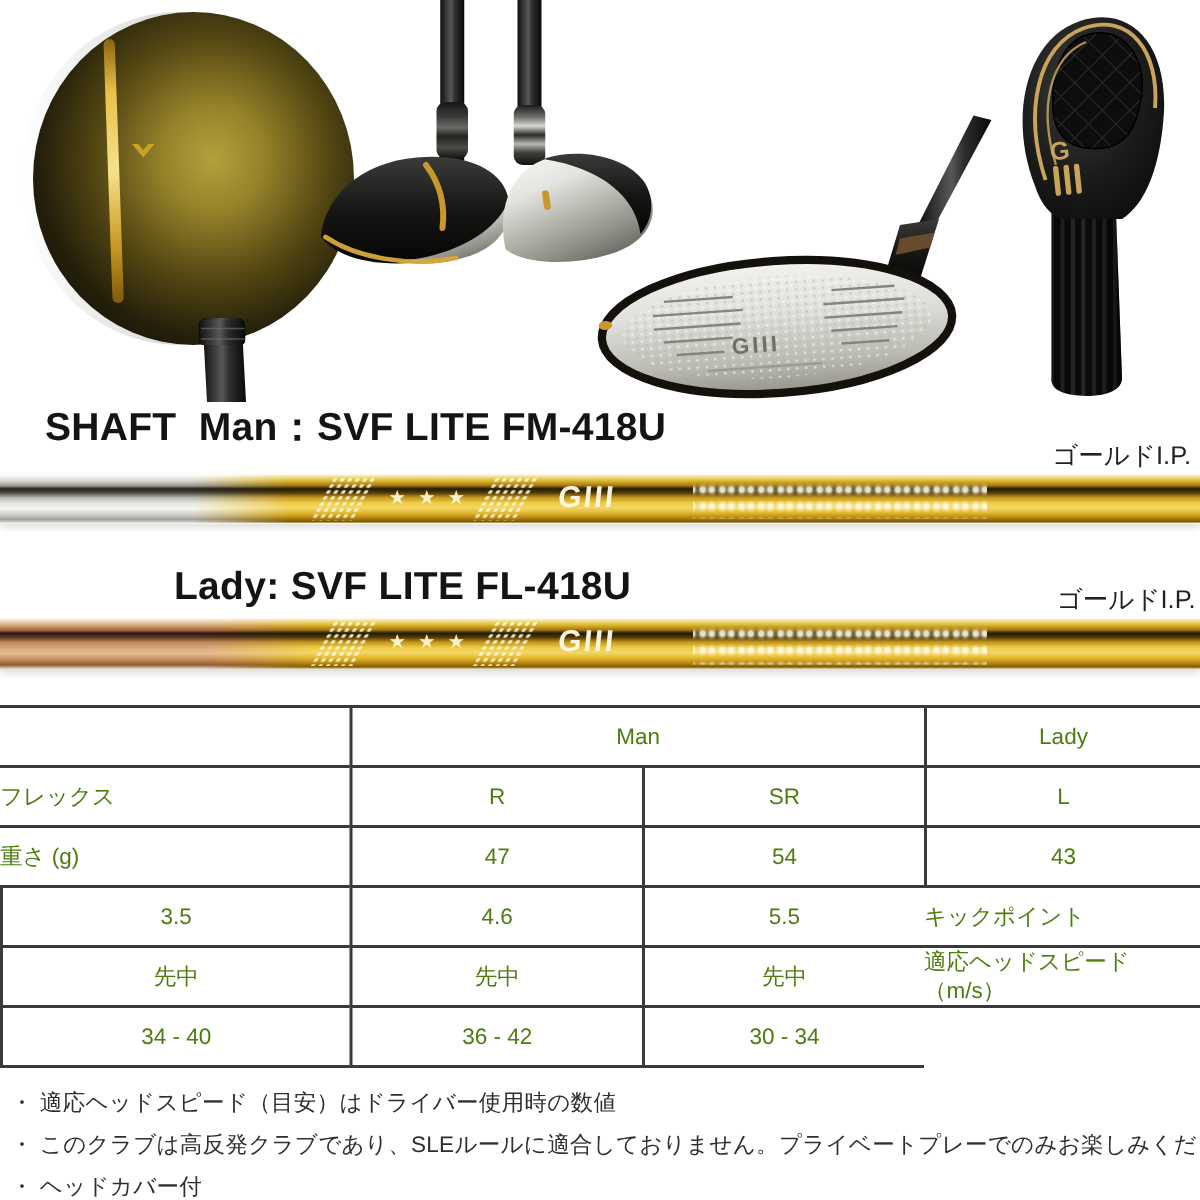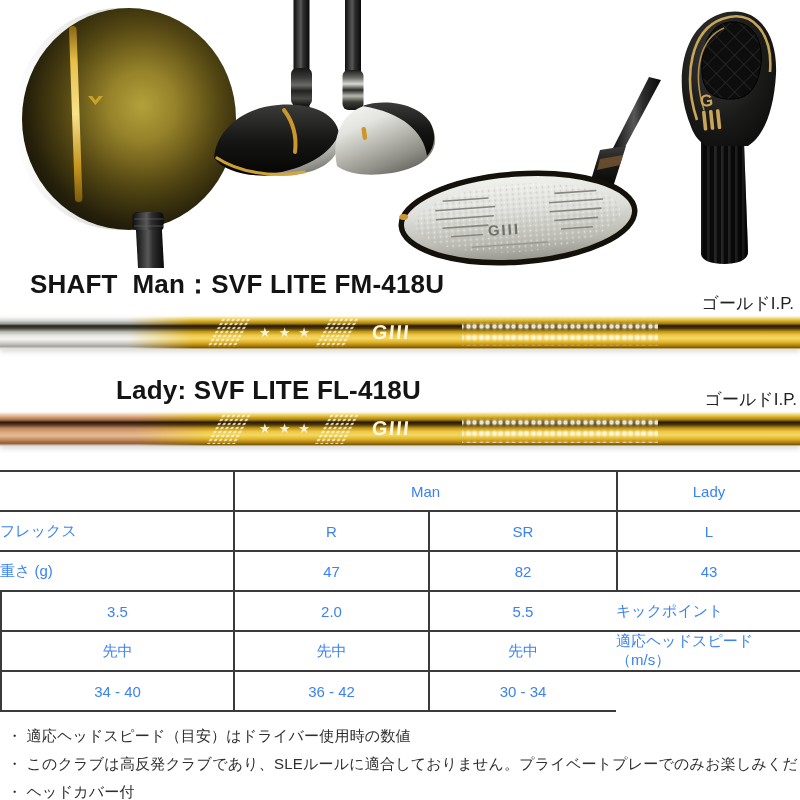--- a/index.html
+++ b/index.html
@@ -41,21 +41,21 @@
   .ornate{position:absolute;left:462px;width:196px;top:3px;bottom:3px;opacity:.95;
     background-image:
       radial-gradient(circle, rgba(255,250,225,.95) 1.5px, rgba(255,250,225,.28) 3px, transparent 4.5px),
       radial-gradient(circle, rgba(255,250,225,.95) 1.5px, rgba(255,250,225,.28) 3px, transparent 4.5px);
     background-size:13px 11px,13px 11px;
     background-position:0 2px,6px 13px;}
 
   
   #spec-table{position:absolute;top:470px;left:0;width:800px;
     display:grid;grid-template-columns:233px 195px 188px 184px;grid-auto-rows:40px;
-    border-top:2px solid #3a3a3a;font-size:15px;color:#3b82f6;}
+    border-top:2px solid #3a3a3a;font-size:15px;color:#4d7c0f;}
   #spec-table .cell{display:flex;align-items:center;border-bottom:2px solid #3a3a3a;}
   #spec-table .vline{border-left:2px solid #3a3a3a;}
   #spec-table .label{padding-left:0;justify-content:flex-start;}
   #spec-table .val{justify-content:center;}
   #spec-table .head-man{grid-column:2 / span 2;justify-content:center;}
   #spec-table .head-lady{grid-column:4;justify-content:center;}
   #spec-table .head-empty{grid-column:1;}
 
   
   #notes{position:absolute;top:722px;left:7px;right:4px;list-style:none;margin:0;padding:0;
@@ -259,25 +259,25 @@
     <div class="cell vline head-man">Man</div>
     <div class="cell vline head-lady">Lady</div>
 
     <div class="cell label">フレックス</div>
     <div class="cell vline val">R</div>
     <div class="cell vline val">SR</div>
     <div class="cell vline val">L</div>
 
     <div class="cell label">重さ (g)</div>
     <div class="cell vline val">47</div>
-    <div class="cell vline val">82</div>
+    <div class="cell vline val">54</div>
     <div class="cell vline val">43</div>
 
     <div class="cell vline val">3.5</div>
-    <div class="cell vline val">2.0</div>
+    <div class="cell vline val">4.6</div>
     <div class="cell vline val">5.5</div>
 
     <div class="cell label">キックポイント</div>
     <div class="cell vline val">先中</div>
     <div class="cell vline val">先中</div>
     <div class="cell vline val">先中</div>
 
     <div class="cell label">適応ヘッドスピード（m/s）</div>
     <div class="cell vline val">34 - 40</div>
     <div class="cell vline val">36 - 42</div>

